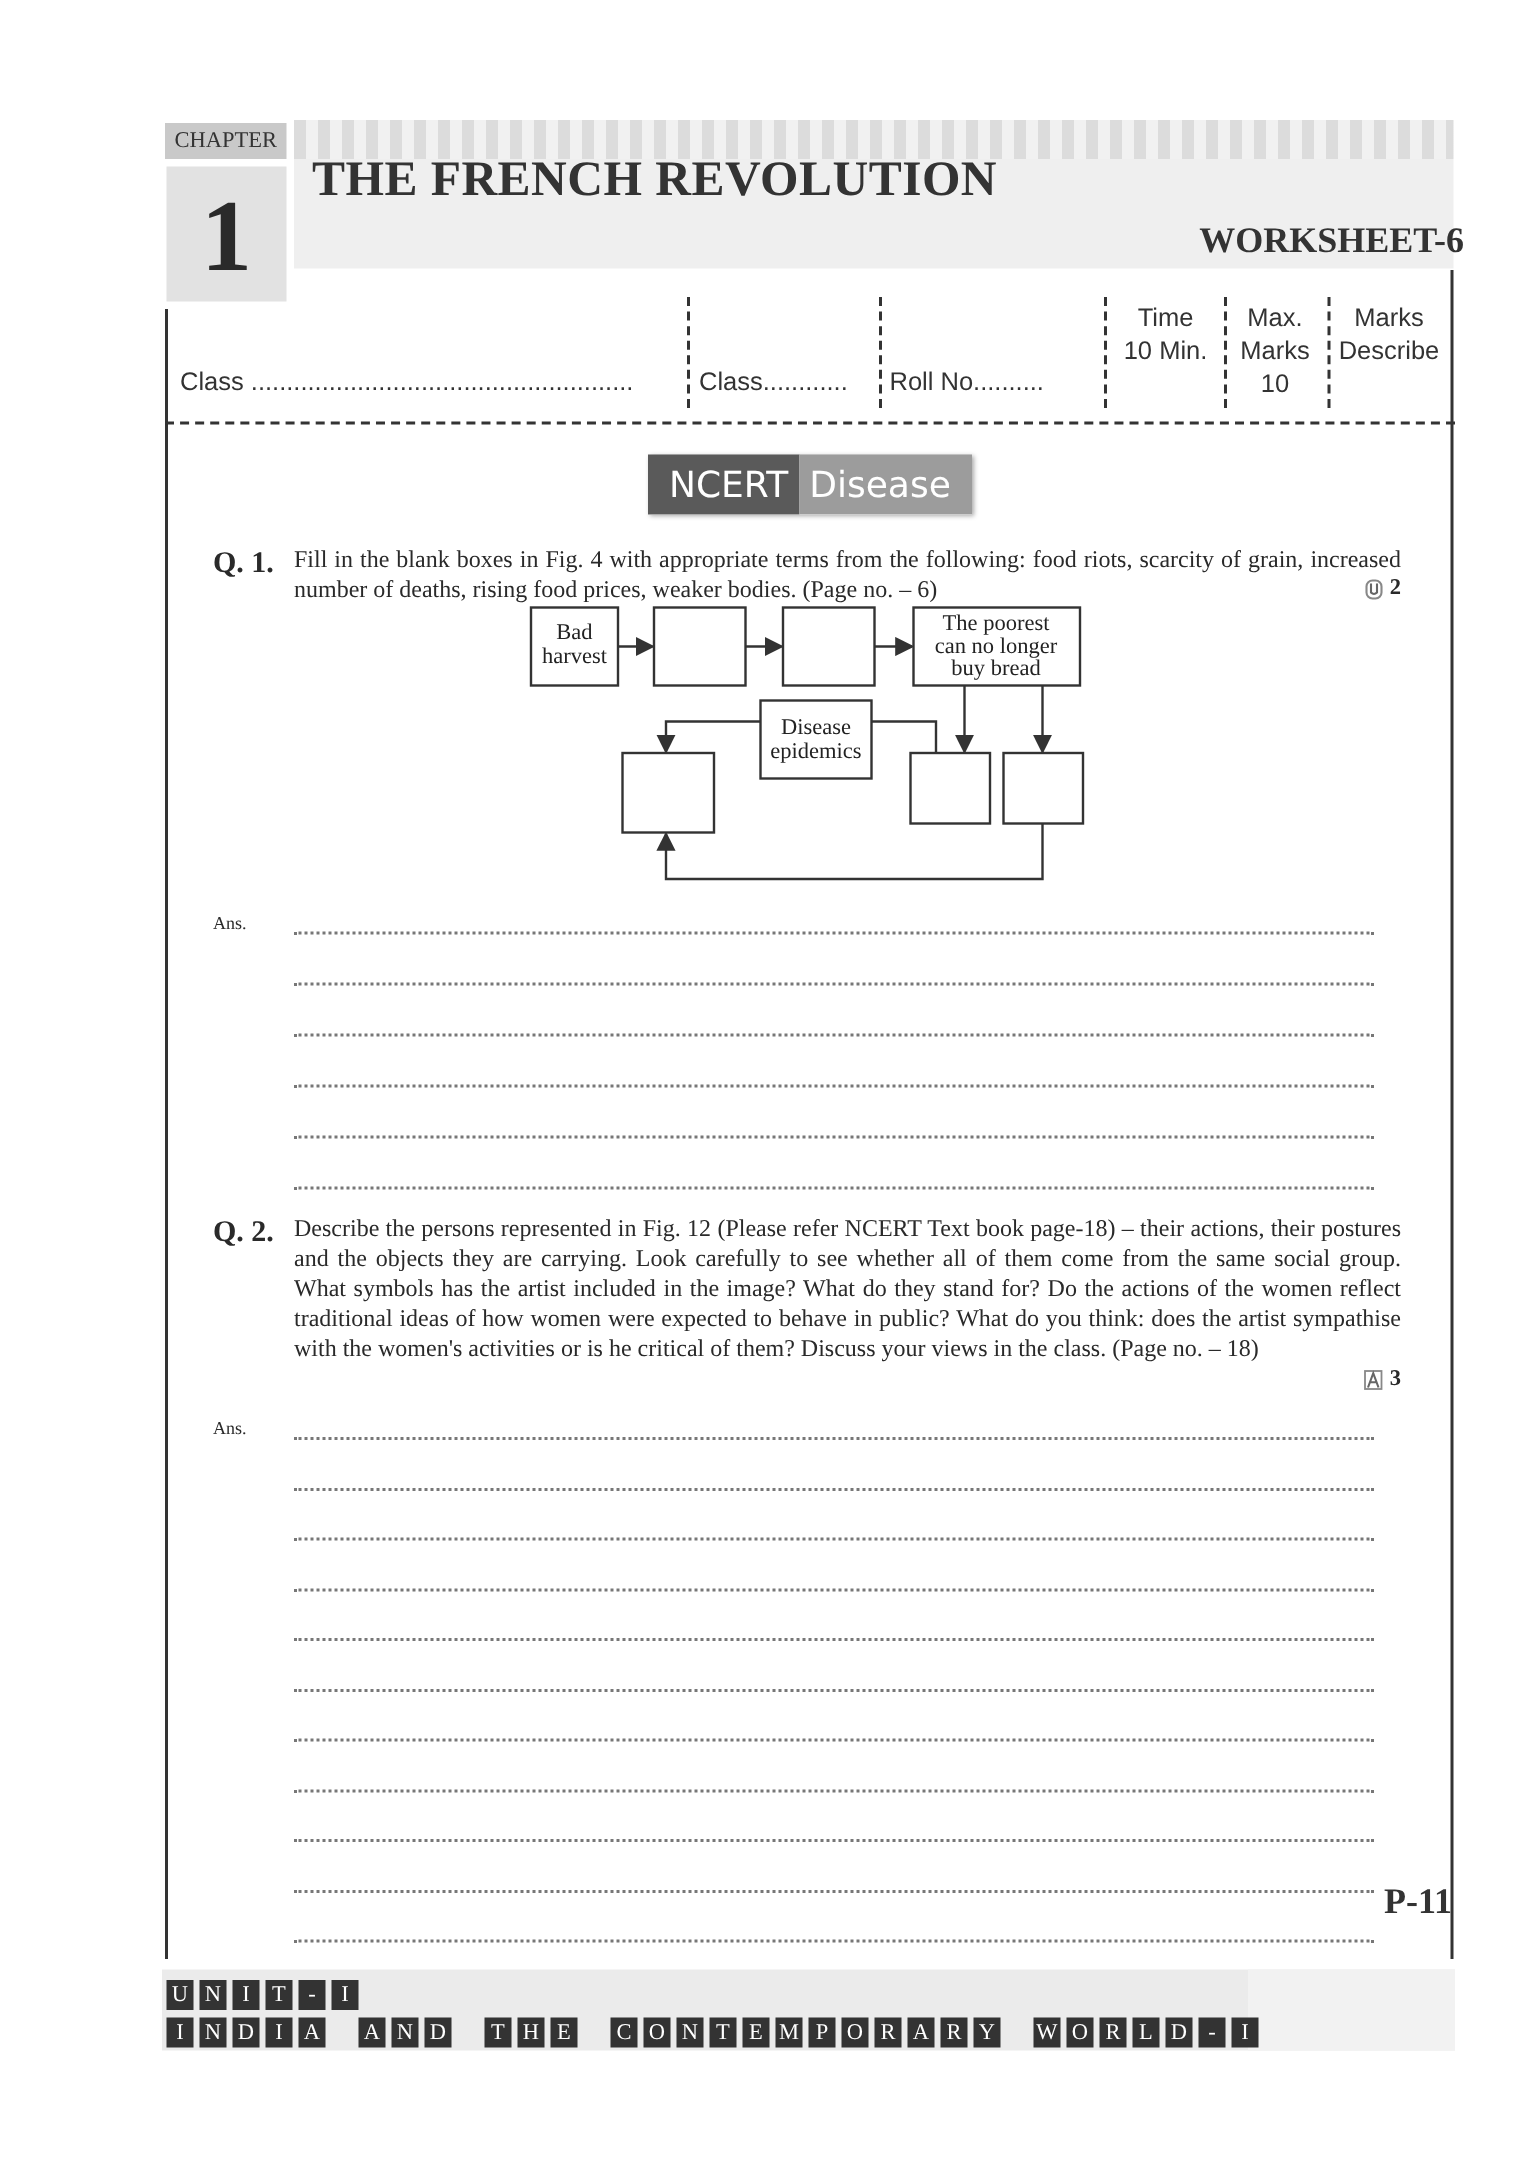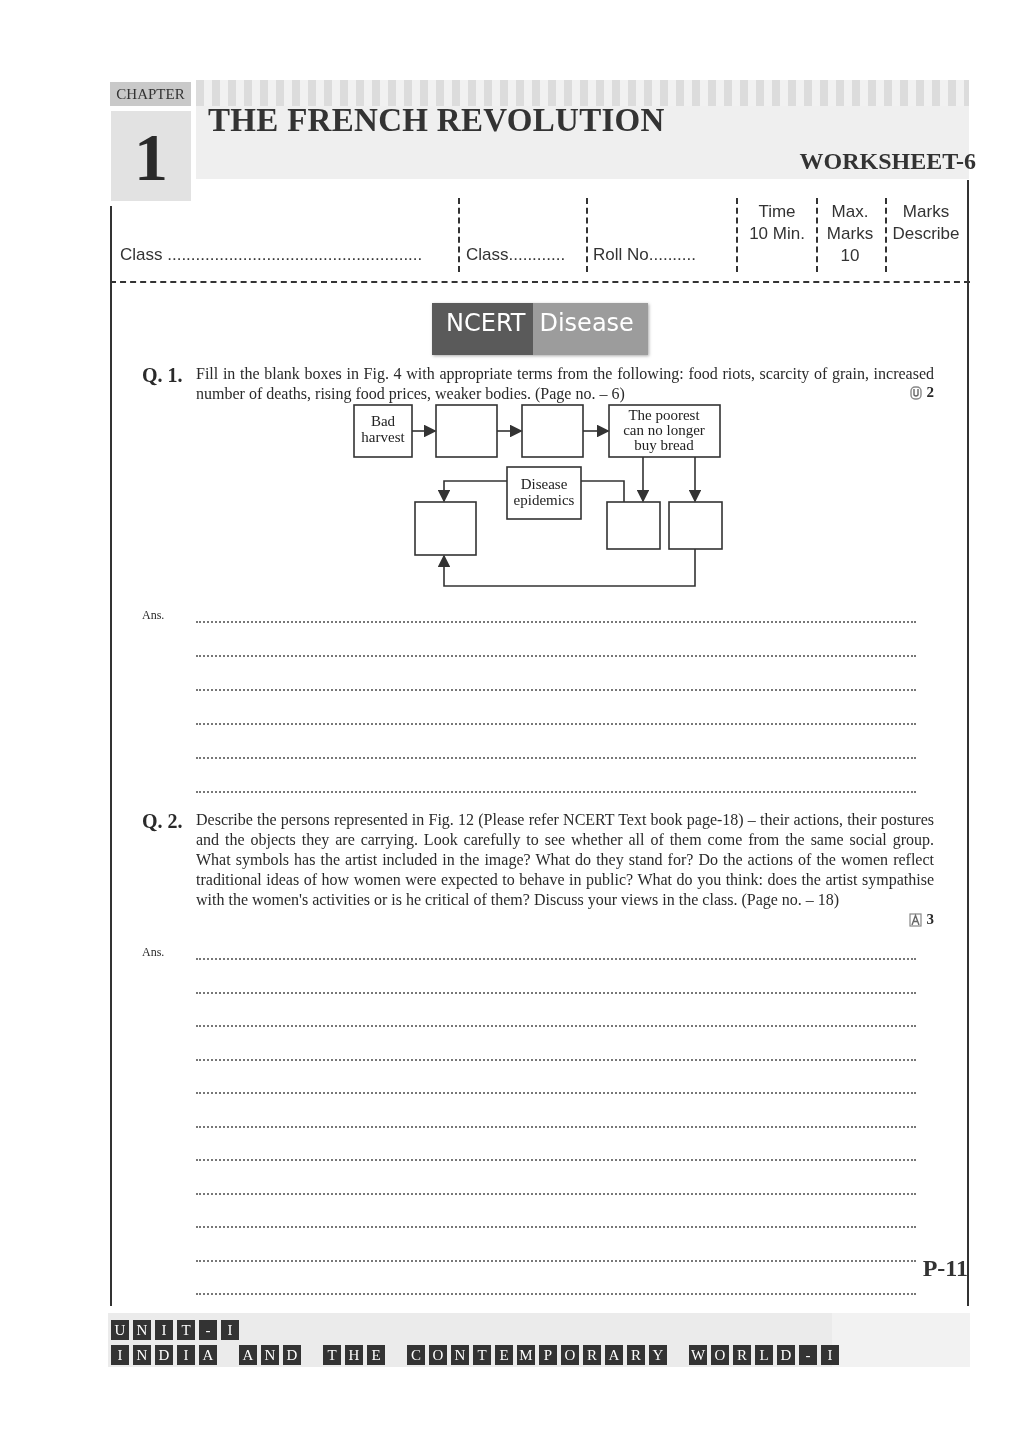--- a/index.html
+++ b/index.html
@@ -15,21 +15,21 @@
   .worksheet { position: absolute; right: 48px; top: 148px; font-size: 24px; font-weight: bold; color: #333; }
 
   
   .vline { position: absolute; border-left: 2px solid #333; }
   .vdash { position: absolute; width: 0; border-left: 2px dashed #333; }
   .info-text { position: absolute; font-family: "Liberation Sans", sans-serif; font-size: 17px; color: #333; white-space: nowrap; }
   .info-center { text-align: center; line-height: 22px; }
   .hdash { position: absolute; left: 110px; top: 281px; width: 860px; height: 0; border-top: 2px dashed #333; }
 
   
-  .ncert { position: absolute; left: 432px; top: 303px; height: 52px; display: flex; box-shadow: 1px 1px 3px #aaa; }
+  .ncert { position: absolute; left: 432px; top: 303px; height: 40px; display: flex; box-shadow: 1px 1px 3px #aaa; }
   .ncert .a { background: #5a5a5a; color: #fff; font-family: "DejaVu Sans", sans-serif; font-size: 24px; padding: 0 8px 0 14px; line-height: 40px; }
   .ncert .b { background: #9c9c9c; color: #fff; font-family: "DejaVu Sans", sans-serif; font-size: 24px; padding: 0 14px 0 6px; line-height: 40px; }
 
   
   .qnum { position: absolute; left: 142px; font-size: 20px; font-weight: bold; text-align: right; }
   .qtext { position: absolute; left: 196px; width: 738px; font-size: 16px; line-height: 20px; text-align: justify; }
   .marks { position: absolute; right: 90px; font-size: 15px; font-weight: bold; display: flex; align-items: center; gap: 5px; }
   .marks svg { display: block; }
   .ans-label { position: absolute; left: 142px; font-size: 12px; }
   .dotline { position: absolute; left: 196px; width: 720px; height: 0; border-top: 2px dotted #777; }

